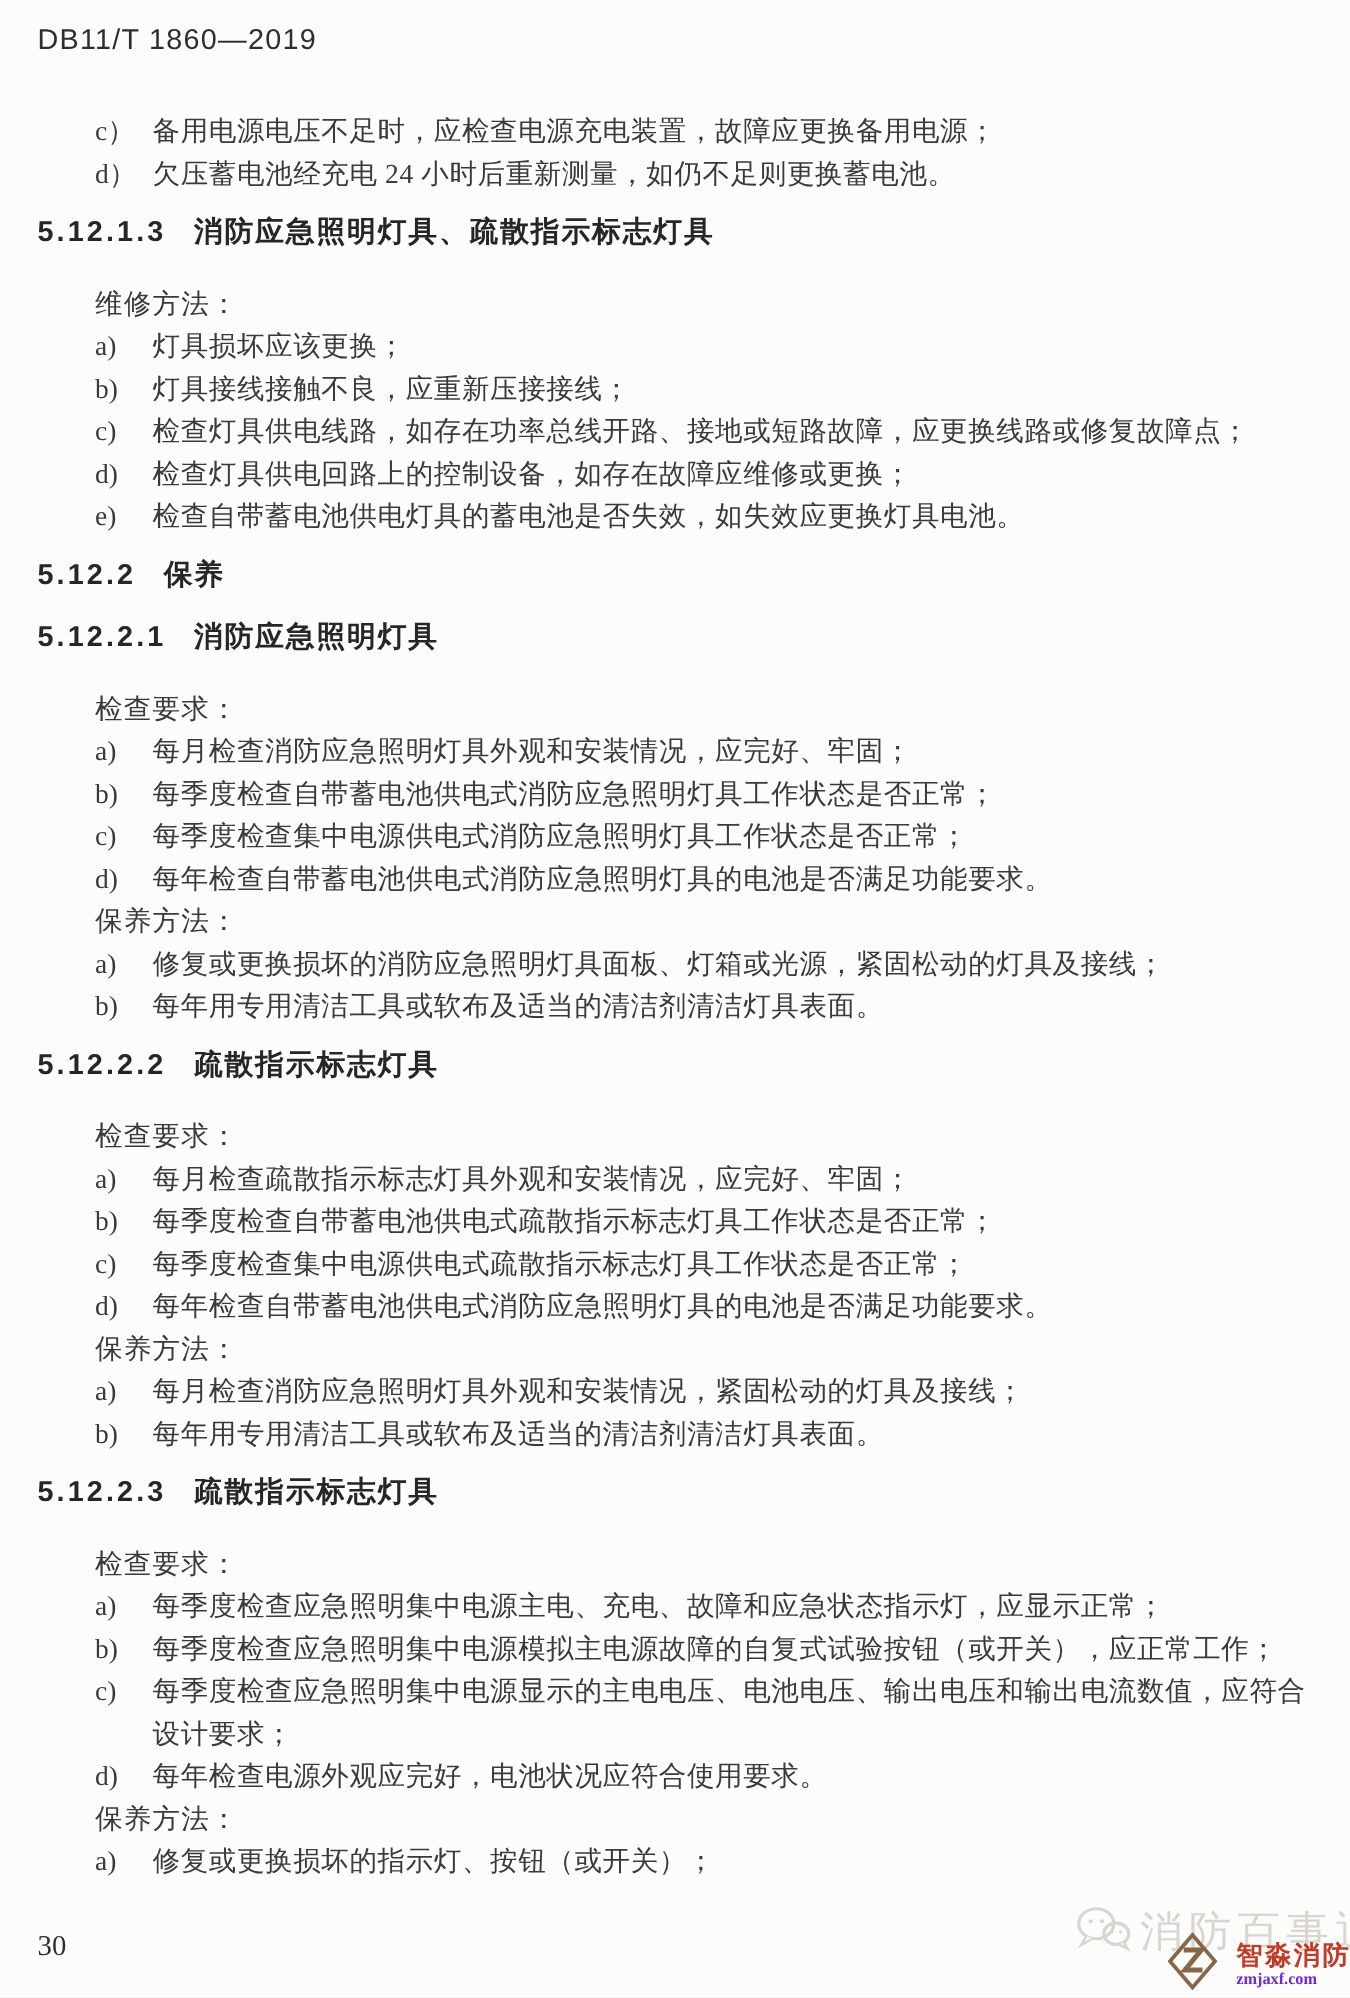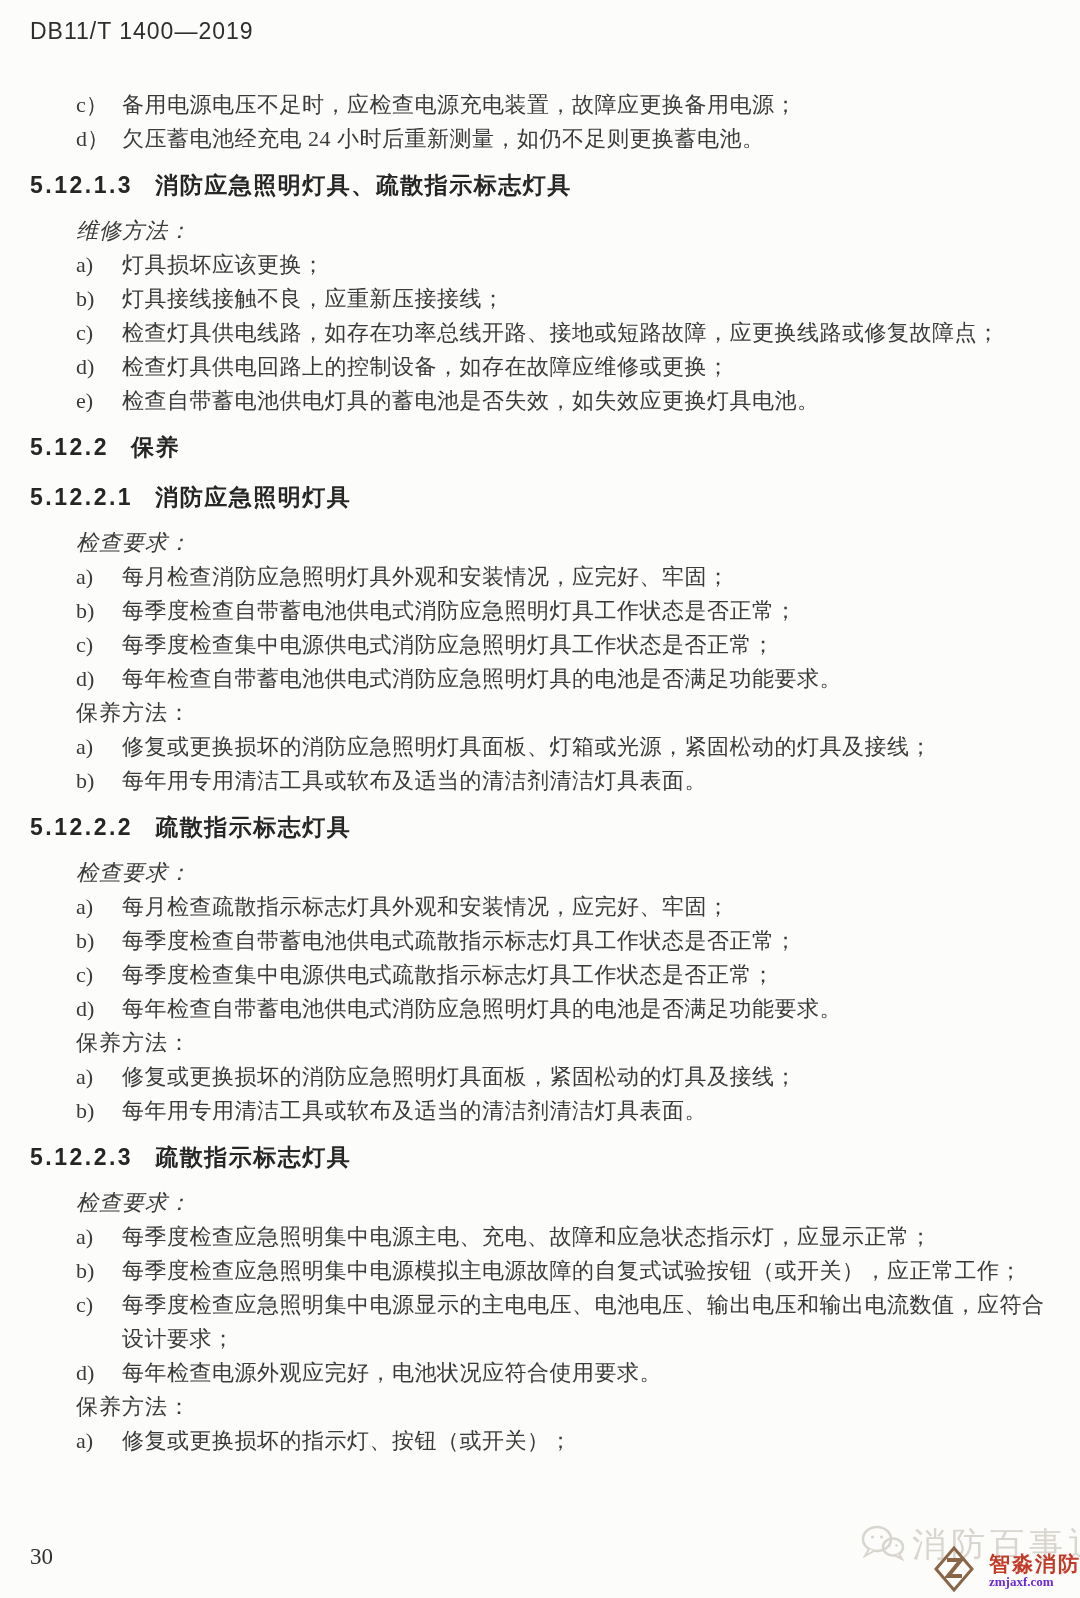--- a/index.html
+++ b/index.html
@@ -30,21 +30,21 @@
   .label{margin-left:46px;line-height:34px;letter-spacing:1px;}
   .heading{
     font-family:"Liberation Sans","DejaVu Sans",sans-serif;
     font-weight:bold;
     font-size:23px;
     line-height:26px;
     margin-top:16px;
     color:#262626;
   }
   .heading + .heading{margin-top:24px;}
-  .heading + .label{margin-top:16px;font-style:italic;}
+  .heading + .label{margin-top:28px;}
   .h-num{letter-spacing:2.5px;margin-right:22px;}
   .h-title{letter-spacing:1.5px;text-align:center;}
 
   .page-number{
     position:absolute;left:30px;top:1544px;
     font-family:"Liberation Serif","DejaVu Serif",serif;
     font-size:23px;color:#2f2f2f;
   }
   .watermark-row{
     position:absolute;left:858px;top:1522px;
@@ -67,21 +67,21 @@
   .brand-url{
     font-family:Liberation Serif, serif;
     font-weight:bold;font-size:13px;color:#6d28d9;white-space:nowrap;
   }
 </style>
 </head>
 <body>
 
 <div class="page">
 
-  <div class="doc-header">DB11/T 1400—2019</div>
+  <div class="doc-header">DB11/T 1860—2019</div>
 
   <div class="content" id="content">
       <div class="item">
         <span class="marker">c）</span>
         <span class="text">备用电源电压不足时，应检查电源充电装置，故障应更换备用电源；</span>
       </div>
       <div class="item">
         <span class="marker">d）</span>
         <span class="text">欠压蓄电池经充电 24 小时后重新测量，如仍不足则更换蓄电池。</span>
       </div>
@@ -149,21 +149,21 @@
         <span class="marker">c)</span>
         <span class="text">每季度检查集中电源供电式疏散指示标志灯具工作状态是否正常；</span>
       </div>
       <div class="item">
         <span class="marker">d)</span>
         <span class="text">每年检查自带蓄电池供电式消防应急照明灯具的电池是否满足功能要求。</span>
       </div>
       <div class="label">保养方法：</div>
       <div class="item">
         <span class="marker">a)</span>
-        <span class="text">修复或更换损坏的消防应急照明灯具面板，紧固松动的灯具及接线；</span>
+        <span class="text">每月检查消防应急照明灯具外观和安装情况，紧固松动的灯具及接线；</span>
       </div>
       <div class="item">
         <span class="marker">b)</span>
         <span class="text">每年用专用清洁工具或软布及适当的清洁剂清洁灯具表面。</span>
       </div>
       <div class="heading"><span class="h-num">5.12.2.3</span><span class="h-title">疏散指示标志灯具</span></div>
       <div class="label">检查要求：</div>
       <div class="item">
         <span class="marker">a)</span>
         <span class="text">每季度检查应急照明集中电源主电、充电、故障和应急状态指示灯，应显示正常；</span>

